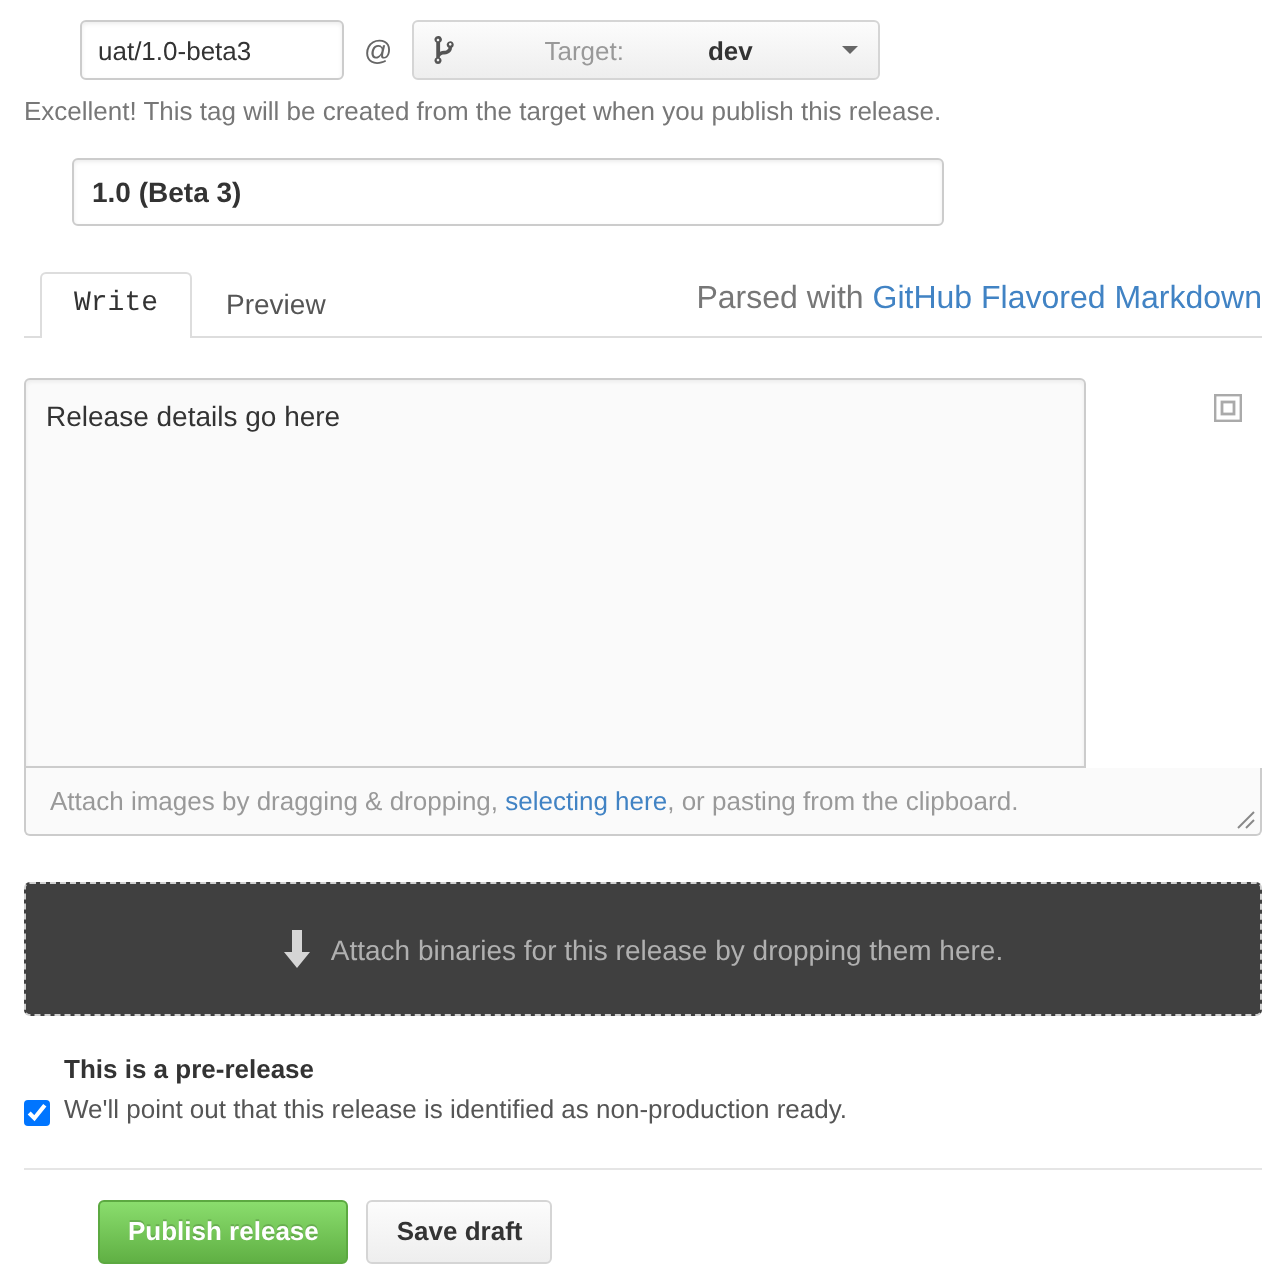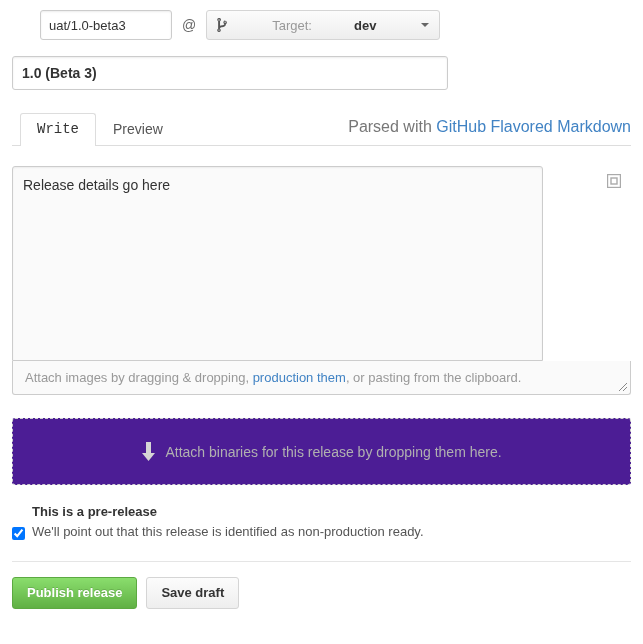--- a/index.html
+++ b/index.html
@@ -109,20 +109,21 @@
     padding: 5px 9px;
     font-family: "Liberation Sans", sans-serif;
     font-size: 14px;
     font-weight: bold;
     color: #333333;
     background: #ffffff;
     border: 1px solid #cccccc;
     border-radius: 3px;
     box-shadow: inset 0 1px 2px rgba(0,0,0,0.075);
     outline: none;
+    margin-left: 24px;
   }
 
   
   .editor-block {
     padding: 22px 12px 0 12px;
   }
   .tabnav {
     position: relative;
     height: 33px;
     border-bottom: 1px solid #dddddd;
@@ -232,21 +233,21 @@
   }
   .dropzone {
     box-sizing: border-box;
     width: 619px;
     height: 67px;
     display: flex;
     align-items: center;
     justify-content: center;
     border: 1px dashed #d0d0d0;
     border-radius: 3px;
-    background: #4c1d95;
+    background: #404040;
     font-size: 14px;
     color: #b0b0b0;
   }
   .down-arrow {
     width: 15px;
     height: 20px;
     margin-right: 9px;
     flex: 0 0 auto;
   }
 
@@ -298,20 +299,21 @@
     border-radius: 3px;
     cursor: pointer;
     line-height: 30px;
   }
   .btn-publish {
     color: #ffffff;
     background: linear-gradient(#8add6d, #60b044);
     border: 1px solid #5ca941;
     text-shadow: 0 -1px 0 rgba(0,0,0,0.15);
     margin-right: 9px;
+    margin-left: 37px;
   }
   .btn-draft {
     color: #333333;
     background: linear-gradient(#fcfcfc, #eeeeee);
     border: 1px solid #d5d5d5;
     text-align: right;
   }
 </style>
 </head>
 <body>
@@ -326,20 +328,21 @@
         <svg width="11" height="14" viewBox="0 0 10 16" xmlns="http://www.w3.org/2000/svg">
           <path fill="#555555" d="M10 5c0-1.11-.89-2-2-2a1.993 1.993 0 0 0-1 3.72v.3c-.2.46-.59.84-1.06 1.06-.47.22-.94.28-1.44.28-.85 0-1.62.21-2.3.57V3.72A1.993 1.993 0 0 0 1 0a1.993 1.993 0 0 0-1 3.72v8.56A1.993 1.993 0 0 0 1 16a1.993 1.993 0 0 0 1-3.72v-.3c.2-.46.59-.84 1.06-1.06.47-.22.94-.28 1.44-.28.85 0 1.62-.21 2.3-.57A3.95 3.95 0 0 0 9 6.72 1.993 1.993 0 0 0 10 5zM1 1.5c.39 0 .75.36.75.75S1.39 3 1 3s-.75-.36-.75-.75S.61 1.5 1 1.5zm0 13c-.39 0-.75-.36-.75-.75s.36-.75.75-.75.75.36.75.75-.36.75-.75.75zm7-9c-.39 0-.75-.36-.75-.75S7.61 4 8 4s.75.36.75.75S8.39 5.5 8 5.5z"></path>
         </svg>
       </span>
       <span class="target-label">Target:</span>
       <span class="target-value">dev</span>
       <span class="caret"></span>
     </div>
   </div>
 
+  <div class="tag-note">Excellent! This tag will be created from the target when you publish this release.</div>
 
   <div class="title-wrap">
     <input class="title-input" type="text" value="1.0 (Beta 3)" style="">
   </div>
 
   <div class="editor-block">
     <div class="tabnav">
       <div class="tabs">
         <div class="tab active">Write</div>
         <div class="tab">Preview</div>
@@ -360,21 +363,21 @@
       <span class="resize-grip">
         <svg width="13" height="13" viewBox="0 0 13 13" xmlns="http://www.w3.org/2000/svg">
           <g stroke="#888888" stroke-width="1">
             <line x1="12" y1="4" x2="4" y2="12"></line>
             <line x1="12" y1="8" x2="8" y2="12"></line>
             <line x1="12" y1="12" x2="12" y2="12"></line>
           </g>
         </svg>
       </span>
       <div class="attach-note">
-        <span>Attach images by dragging &amp; dropping, </span><a href="#">production them</a><span>, or pasting from the clipboard.</span>
+        <span>Attach images by dragging &amp; dropping, </span><a href="#">selecting here</a><span>, or pasting from the clipboard.</span>
       </div>
     </div>
   </div>
 
   <div class="dropzone-wrap">
     <div class="dropzone">
       <span class="down-arrow">
         <svg width="15" height="20" viewBox="0 0 15 20" xmlns="http://www.w3.org/2000/svg">
           <path fill="#d5d5d5" d="M5 0h5v11h4l-6.5 8L1 11h4z"></path>
         </svg>

